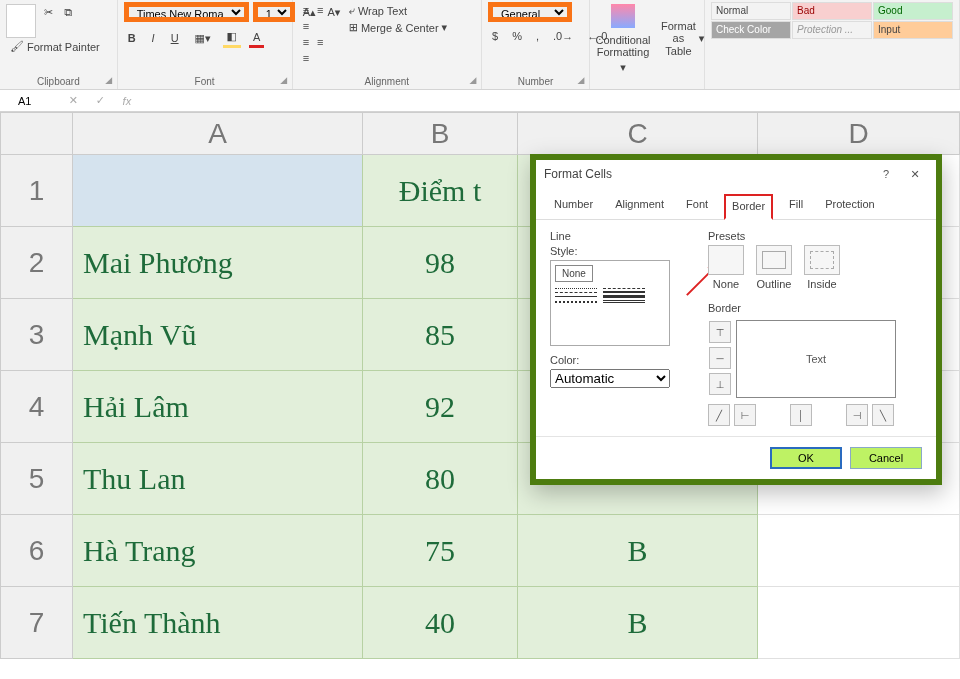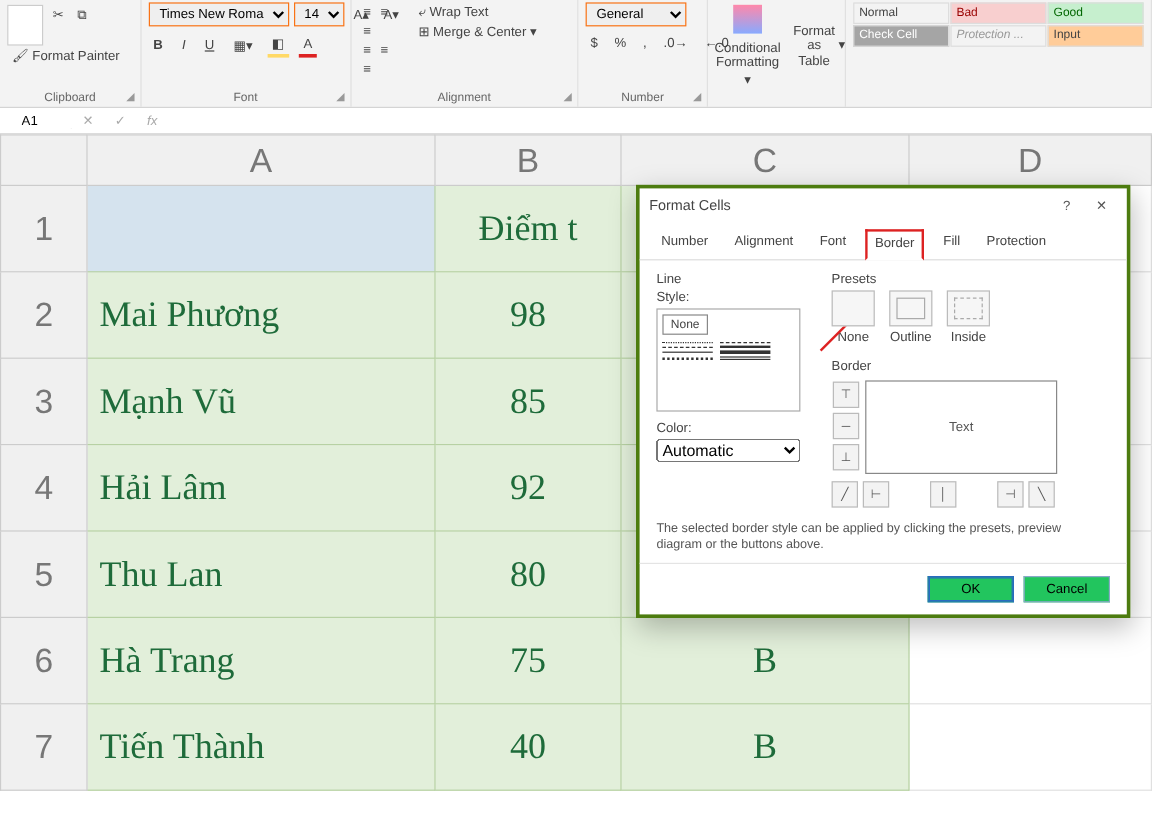--- a/index.html
+++ b/index.html
@@ -4,21 +4,21 @@
   <style>
     * { box-sizing: border-box; margin: 0; padding: 0; font-family: "Segoe UI", sans-serif; }
     body { width: 960px; height: 679px; background: #fff; overflow: hidden; position: relative; font-size: 11px; color: #444; }
 
     
     .ribbon { height: 90px; background: #f3f3f3; border-bottom: 1px solid #d4d4d4; display: flex; position: relative; }
     .ribbon-group { border-right: 1px solid #e0e0e0; padding: 2px 6px 14px 6px; position: relative; height: 100%; }
     .ribbon-group-label { position: absolute; bottom: 0; left: 0; right: 0; text-align: center; font-size: 10px; color: #666; padding-bottom: 2px; }
     .ribbon-group-launcher { position: absolute; right: 2px; bottom: 2px; width: 12px; height: 12px; font-size: 9px; color: #999; cursor: pointer; text-align: center; }
     .ribbon-btn { display: inline-flex; align-items: center; gap: 3px; padding: 2px 4px; font-size: 11px; color: #444; cursor: pointer; }
-    .ribbon select { font-size: 11px; border: 1px solid #f97316; height: 20px; padding: 0 4px; }
+    .ribbon select { font-size: 11px; border: 5px solid #f97316; height: 20px; padding: 0 4px; }
     .style-gallery { display: grid; grid-template-columns: repeat(3, 80px); gap: 1px; }
     .style-cell { height: 18px; font-size: 10px; padding: 2px 4px; border: 1px solid #ddd; overflow: hidden; }
 
     
     .formula-row { height: 22px; display: flex; align-items: center; border-bottom: 1px solid #d4d4d4; background: #fff; }
     .namebox { width: 60px; border-right: 1px solid #ccc; padding: 0 18px; }
     .namebox input { width: 48px; border: none; outline: none; font-size: 11px; }
     .fb-icons { width: 80px; display: flex; align-items: center; justify-content: space-around; color: #aaa; font-size: 11px; }
     .fb-icons span { cursor: pointer; }
     .fb-input { flex: 1; padding: 0 6px; }
@@ -31,45 +31,45 @@
     th.rowhdr { width: 72px; background: #f0f0f0; border: 1px solid #ccc; font-weight: normal; font-size: 28px; color: #777; font-family: "Segoe UI Light", sans-serif; text-align: center; }
     td.cell { border: 1px solid #b7d1a3; background: #e2efda; font-family: "Times New Roman", serif; font-size: 30px; color: #1e6b3a; padding: 4px 10px; height: 72px; }
     td.cell.selected { background: #d5e3ee; }
     td.cell.center { text-align: center; }
     td.cell.colD { background: #fff; border: 1px solid #e0e0e0; }
     .col-A { width: 290px; }
     .col-B { width: 155px; }
     .col-C { width: 240px; }
 
     
-    .dialog { position: absolute; left: 530px; top: 154px; width: 412px; background: #fff; border: 3px solid #4d7c0f; box-shadow: 2px 8px 22px rgba(0,0,0,0.25); font-size: 11px; }
+    .dialog { position: absolute; left: 530px; top: 154px; width: 412px; background: #fff; border: 6px solid #4d7c0f; box-shadow: 2px 8px 22px rgba(0,0,0,0.25); font-size: 11px; }
     .dlg-title { display: flex; align-items: center; justify-content: space-between; padding: 4px 8px; height: 28px; }
     .dlg-title .t { font-size: 12px; }
     .dlg-title .r span { display: inline-block; width: 26px; text-align: center; cursor: pointer; color: #555; }
     .dlg-tabs { display: flex; gap: 10px; padding: 6px 12px 0 12px; border-bottom: 1px solid #ddd; }
     .dlg-tab { padding: 4px 6px 6px 6px; cursor: pointer; color: #444; }
     .dlg-tab.active { border: 2px solid #d22; border-bottom-color: #fff; background: #fff; margin-bottom: -1px; font-weight: 500; }
-    .dlg-body { padding: 10px 14px; display: flex; gap: 6px; position: relative; }
+    .dlg-body { padding: 10px 14px; display: flex; gap: 18px; position: relative; }
     .lbl { font-size: 11px; margin-bottom: 3px; display: block; }
     .style-box { width: 120px; height: 86px; border: 1px solid #aaa; background: #fff; padding: 4px; font-size: 10px; }
     .style-none { display: inline-block; border: 1px solid #888; padding: 2px 6px; margin-bottom: 4px; }
     .linestyle-row { display: flex; gap: 6px; align-items: center; margin: 2px 0; }
     .ls { width: 42px; border-top: 1px solid #333; }
     .preset-row { display: flex; gap: 12px; }
     .preset { text-align: center; cursor: pointer; }
     .preset .ic { width: 36px; height: 30px; border: 1px solid #bbb; margin: 0 auto 3px auto; background: #f6f6f6; position: relative; }
     .preset .ic .g { position: absolute; inset: 5px; border: 1px solid #aaa; }
     .border-panel { margin-top: 12px; }
     .border-preview { width: 160px; height: 78px; border: 1px solid #888; margin: 6px 0 6px 28px; display: flex; align-items: center; justify-content: center; color: #555; position: relative; background: #fff; }
     .border-side-btns { position: absolute; left: -28px; top: 0; display: flex; flex-direction: column; gap: 4px; }
     .border-side-bot { display: flex; gap: 4px; margin-left: 0; }
     .sb { width: 22px; height: 22px; border: 1px solid #bbb; background: #f3f3f3; cursor: pointer; font-size: 10px; display: flex; align-items: center; justify-content: center; color: #555; }
     .dlg-hint { font-size: 10.5px; color: #555; padding: 0 14px 8px 14px; line-height: 1.35; }
     .dlg-btns { display: flex; justify-content: flex-end; gap: 8px; padding: 10px 14px; border-top: 1px solid #e4e4e4; }
-    .dlg-btns button { width: 72px; height: 22px; font-size: 11px; border: 1px solid #8aa8c8; background: #22c55e; cursor: pointer; }
+    .dlg-btns button { width: 72px; height: 22px; font-size: 11px; border: 1px solid #8aa8c8; background: #bef264; cursor: pointer; }
     .dlg-btns button.primary { border: 1px solid #2a6bbf; box-shadow: 0 0 0 1px #2a6bbf inset; }
 
     .arrow { position: absolute; left: 145px; top: 60px; width: 40px; height: 2px; background: #d22; transform: rotate(-45deg); pointer-events: none; }
     .arrow::after { content: ""; position: absolute; right: -4px; top: -4px; border: 5px solid transparent; border-left-color: #d22; }
   </style>
 </head>
 <body>
 
 <div class="ribbon">
   <div class="ribbon-group" style="width:118px">
@@ -141,21 +141,21 @@
       <span style="width:24px;height:24px;background:#9cd19c;display:block;margin:0 auto 3px"></span>
       <span>Format as Table</span>▾
     </div>
   </div>
 
   <div class="ribbon-group" style="flex:1">
     <div class="style-gallery">
       <div class="style-cell">Normal</div>
       <div class="style-cell" style="background:#f8cfcf;color:#900">Bad</div>
       <div class="style-cell" style="background:#c6efce;color:#060">Good</div>
-      <div class="style-cell" style="background:#a5a5a5;color:#fff">Check Cell</div>
+      <div class="style-cell" style="background:#a5a5a5;color:#fff">Check Color</div>
       <div class="style-cell" style="color:#999;font-style:italic">Protection ...</div>
       <div class="style-cell" style="background:#ffcc99">Input</div>
     </div>
   </div>
 </div>
 
 <div class="formula-row">
   <div class="namebox">
     <input value="A1" style="">
   </div>
@@ -304,19 +304,18 @@
             <div class="sb">⊢</div>
             <div class="sb" style="margin-left:30px">│</div>
             <div class="sb" style="margin-left:30px">⊣</div>
             <div class="sb">╲</div>
           </div>
         </div>
       </div>
     </div>
   </div>
 
-  <div class="dlg-hint">The selected border style can be applied by clicking the presets, preview diagram or the buttons above.</div>
 
   <div class="dlg-btns">
     <button class="primary">OK</button>
     <button>Cancel</button>
   </div>
 </div>
 
 </body></html>

